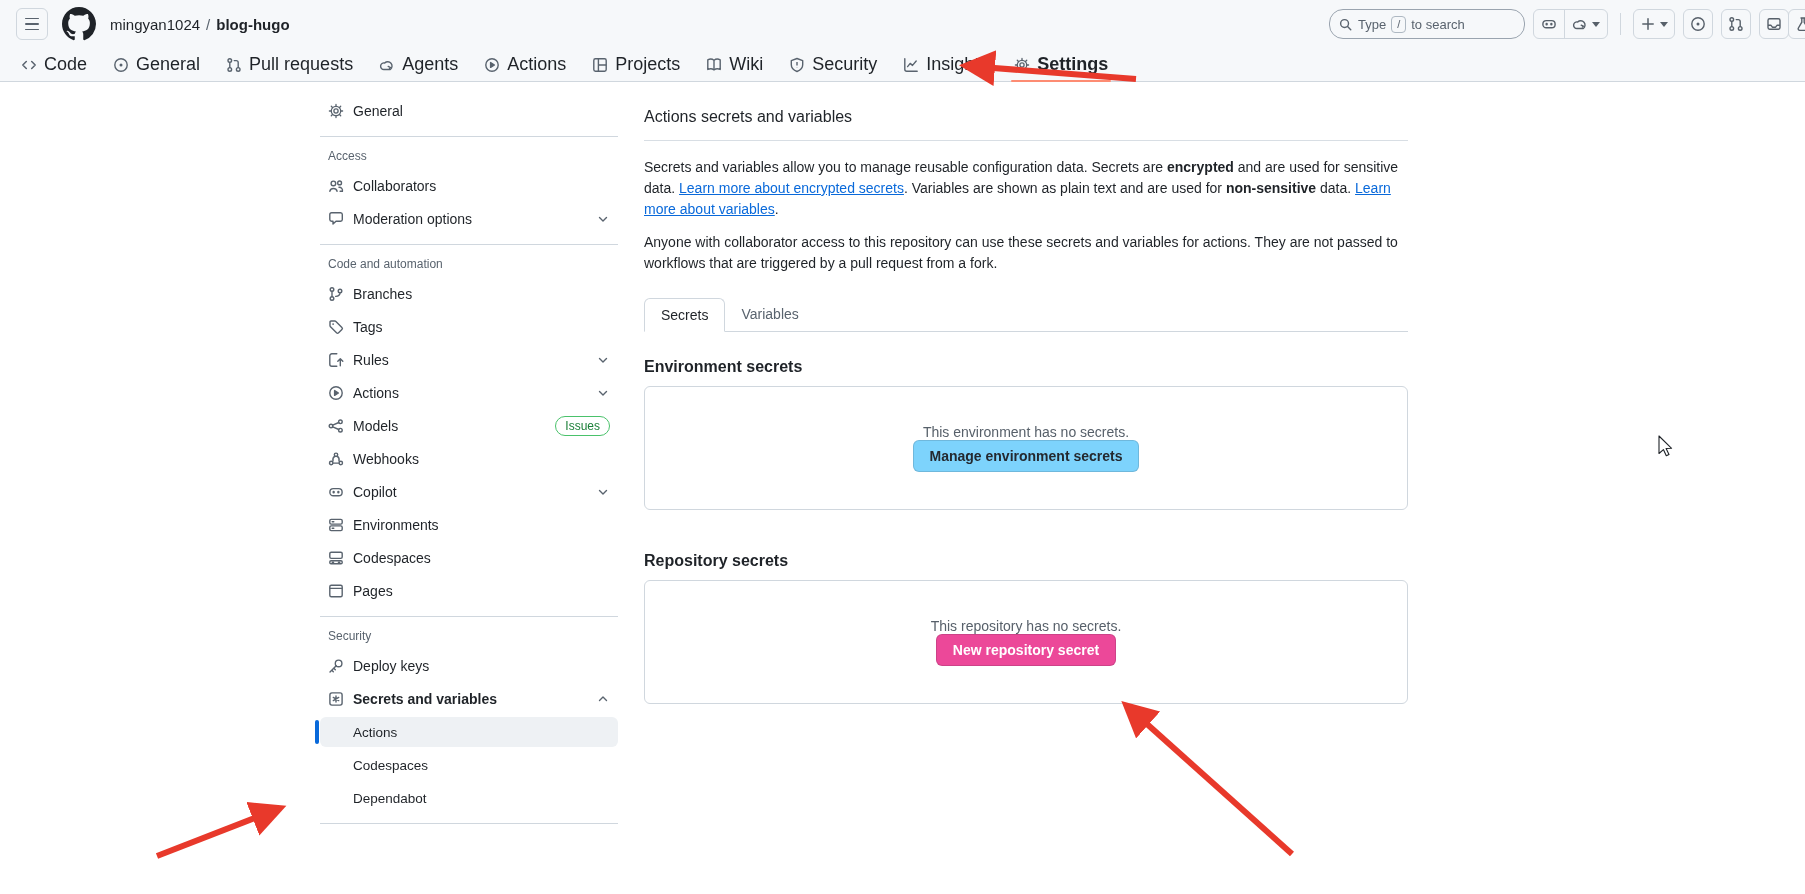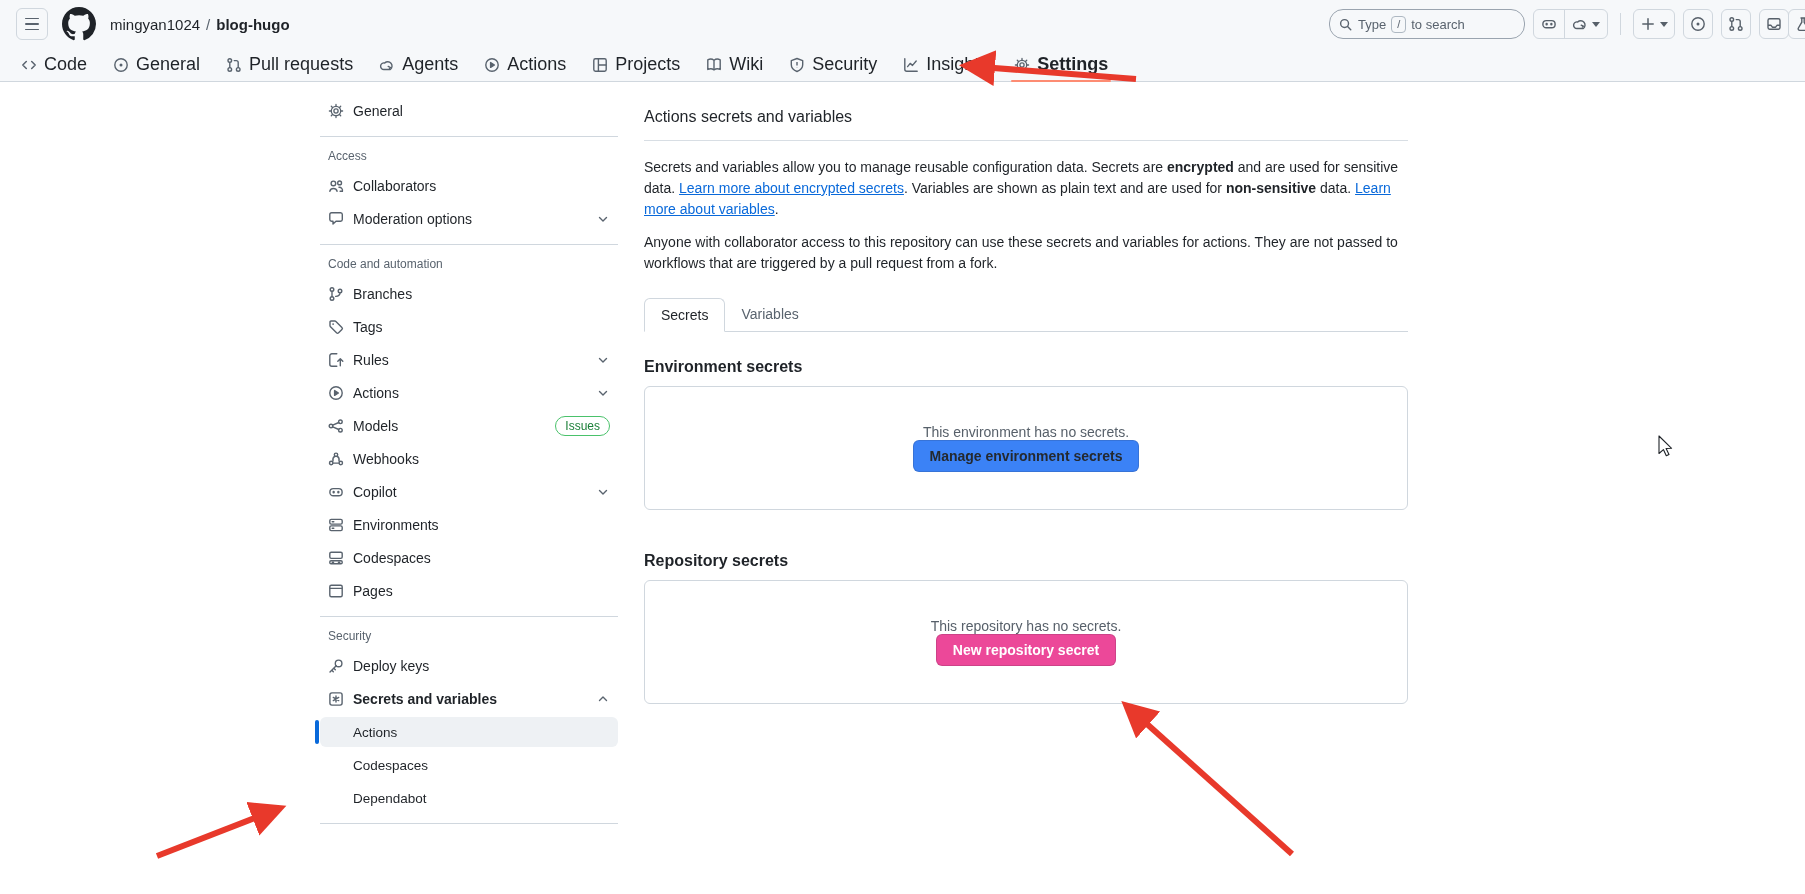--- a/index.html
+++ b/index.html
@@ -72,21 +72,21 @@
   .tabnav-tab { padding:8px 16px; font-size:14px; color:#59636e; cursor:pointer; margin-bottom:-1px; }
   .tabnav-tab.active { color:#1f2328; background:#fff; border:1px solid #d0d7de;
     border-bottom:1px solid #fff; border-radius:6px 6px 0 0; }
   .section-h { font-size:16px; font-weight:700; }
   .section-h.env { margin-top:26px; }
   .section-h.repo { margin-top:42px; }
   .emptybox { margin-top:10px; border:1px solid #d0d7de; border-radius:6px; height:124px;
     display:flex; flex-direction:column; align-items:center; justify-content:center; }
   .empty-text { font-size:14px; color:#57606a; }
   .btn { font-size:14px; font-weight:700; padding:5px 16px; height:32px; border-radius:6px;
-    border:1px solid rgba(31,35,40,0.15); background:#3b82f6; color:#24292f; cursor:pointer;
+    border:1px solid rgba(31,35,40,0.15); background:#7dd3fc; color:#24292f; cursor:pointer;
     font-family:"Liberation Sans", sans-serif; }
   .btn-primary { background:#ec4899; color:#fff; }
 
   
   .overlay { position:absolute; left:0; top:0; width:1805px; height:894px; pointer-events:none; }
   .edge-cut { position:absolute; left:1788px; top:9px; }
 </style>
 </head>
 <body>
 <div id="screen">

